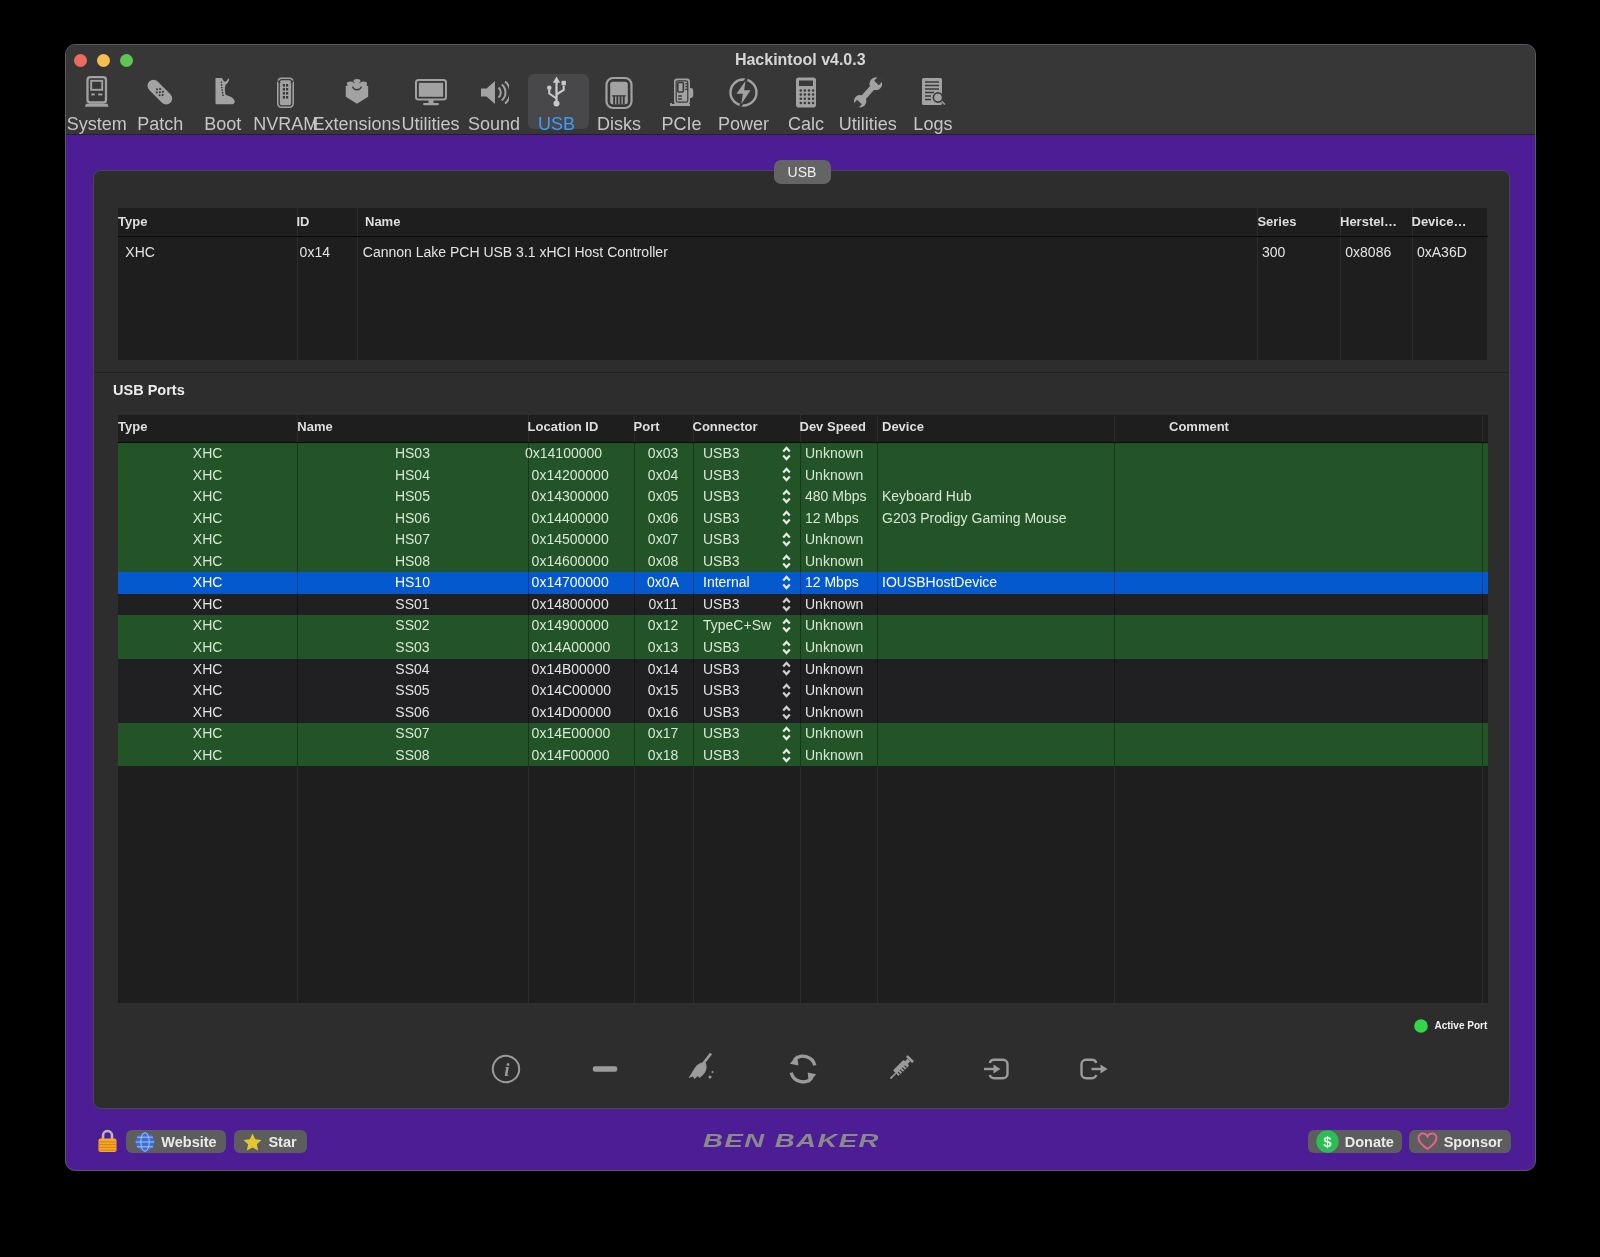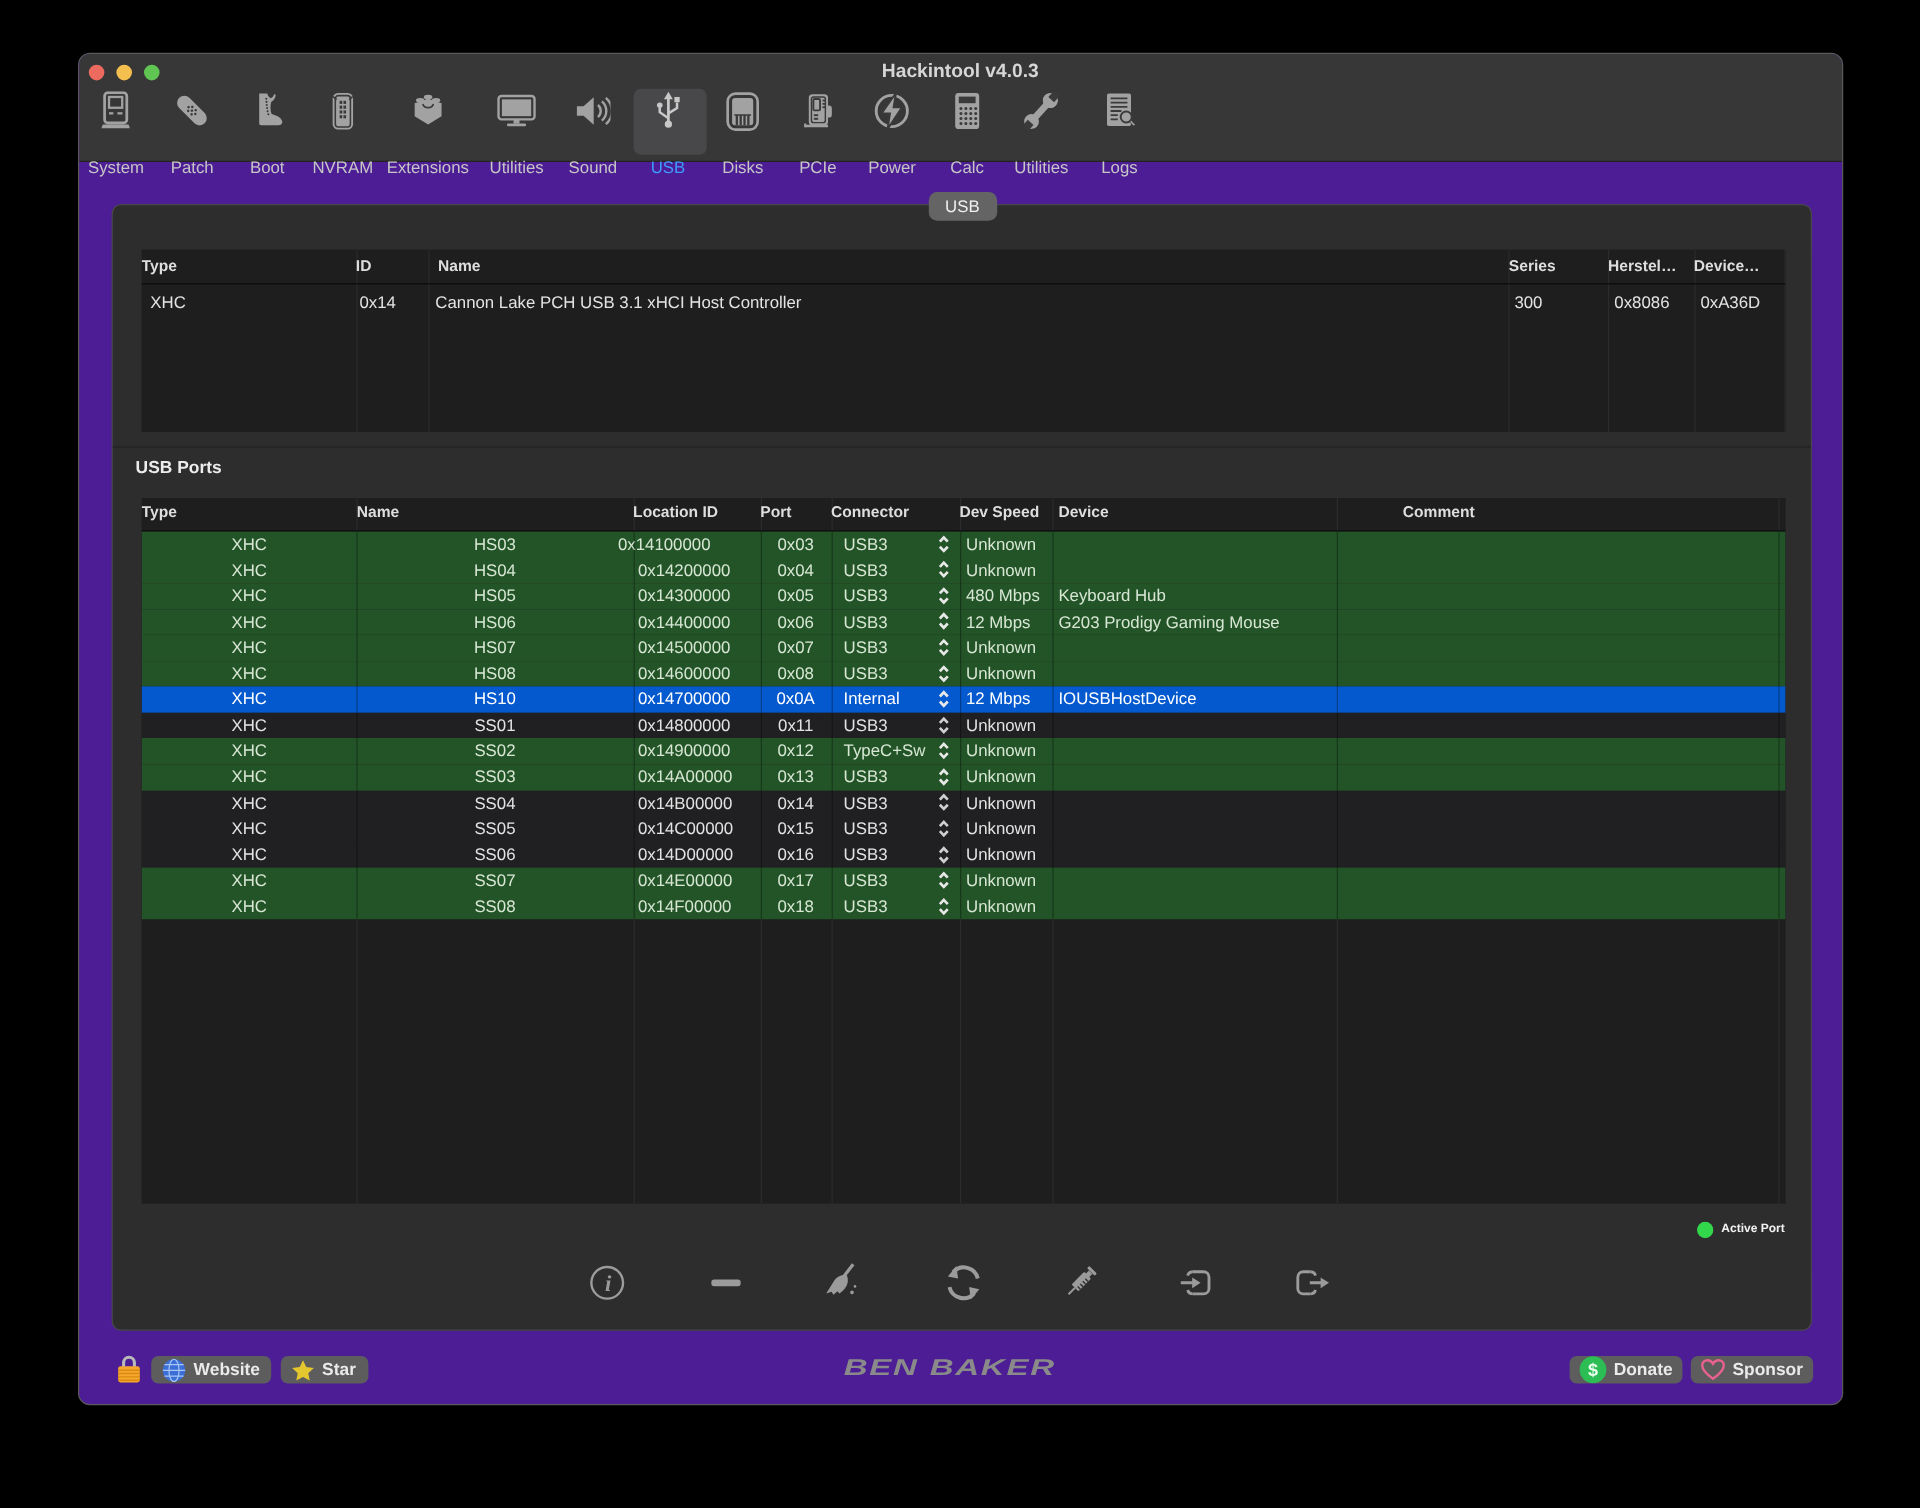--- a/index.html
+++ b/index.html
@@ -3,21 +3,21 @@
 * { margin:0; padding:0; box-sizing:border-box; }
 html,body { width:1600px; height:1257px; background:#000; overflow:hidden; }
 body { font-family:"Liberation Sans", sans-serif; position:relative; }
 #win { position:absolute; left:64.5px; top:44px; width:1471.5px; height:1127px;
   background:#4c1d95; border-radius:10px; border:1px solid #5a5a5a; overflow:hidden; }
 #chrome { position:absolute; left:0; top:0; width:100%; height:90px; background:#373738; border-bottom:1px solid #222; }
 #title { position:absolute; top:5px; left:0; width:100%; text-align:center; font-size:16px; font-weight:bold; color:#d6d6d6; line-height:20px; }
 .tl { position:absolute; top:9px; width:13px; height:13px; border-radius:50%; }
 .titem { position:absolute; top:30px; transform:translateX(-50%); text-align:center; }
 .ticon { height:35px; display:flex; align-items:flex-end; justify-content:center; }
-.tlabel { margin-top:21px; font-size:14px; color:#c6c6c6; line-height:16px; white-space:nowrap; }
+.tlabel { margin-top:6px; font-size:18px; color:#c6c6c6; line-height:16px; white-space:nowrap; }
 .tl-blue { color:#3f9bfc; }
 #usbhl { position:absolute; left:462px; top:29px; width:61px; height:55px; background:#48484a; border-radius:6px; }
 #gbox { position:absolute; left:27.5px; top:125px; width:1416.5px; height:939px; background:#2d2d2e; border:1px solid #48484a; border-radius:8px; }
 #usbpill { position:absolute; left:708px; top:115px; width:57px; height:24px; background:#646465; border-radius:7px; color:#f0f0f0; font-size:14px; text-align:center; line-height:24px; z-index:5; }
 #sep { position:absolute; left:0; top:200.5px; width:100%; height:1px; background:#222223; }
 .tbl { position:absolute; background:#1e1e1f; overflow:hidden; }
 .thead { position:absolute; left:0; top:0; width:100%; height:28.5px; border-bottom:1px solid #0a0a0a; }
 .hc { position:absolute; top:0; height:28.5px; line-height:27px; font-size:13px; font-weight:bold; color:#dedede; text-align:left; white-space:nowrap; }
 .hl { position:absolute; top:0; height:28.5px; line-height:27px; font-size:13px; font-weight:bold; color:#dedede; white-space:nowrap; }
 .vd { position:absolute; top:0; bottom:0; width:1px; background:#2c2c2d; }
@@ -302,21 +302,21 @@
         <span class="hc" style="left:409.6px;width:106px">Location ID</span>
         <span class="hc" style="left:515.6px;width:58.9px">Port</span>
         <span class="hc" style="left:574.5px;width:107px">Connector</span>
         <span class="hc" style="left:681.5px;width:77.5px">Dev Speed</span>
         <span class="hl" style="left:764px">Device</span>
         <span class="hl" style="left:1051px">Comment</span>
       </div>
 <div class="prow rg" style="top:28.50px">
 <span class="cc" style="left:0;width:179.3px">XHC</span>
 <span class="cc" style="left:179.3px;width:230.3px">HS03</span>
-<span class="cl" style="left:397px">0x14100000</span>
+<span class="cl" style="left:407px">0x14100000</span>
 <span class="cc" style="left:515.6px;width:58.9px">0x03</span>
 <span class="cl" style="left:585px">USB3</span>
 <span class="chv" style="left:664px"><svg class="chev" width="9" height="15" viewBox="0 0 9 15">
               <path d="M1.2 5.4 L4.5 1.9 L7.8 5.4" stroke="#e8e8e8" fill="none" stroke-width="2.2"></path>
               <path d="M1.2 9.6 L4.5 13.1 L7.8 9.6" stroke="#e8e8e8" fill="none" stroke-width="2.2"></path>
             </svg></span>
 <span class="cl" style="left:687px">Unknown</span>
 
 </div>
 <div class="prow rg" style="top:50.06px">

